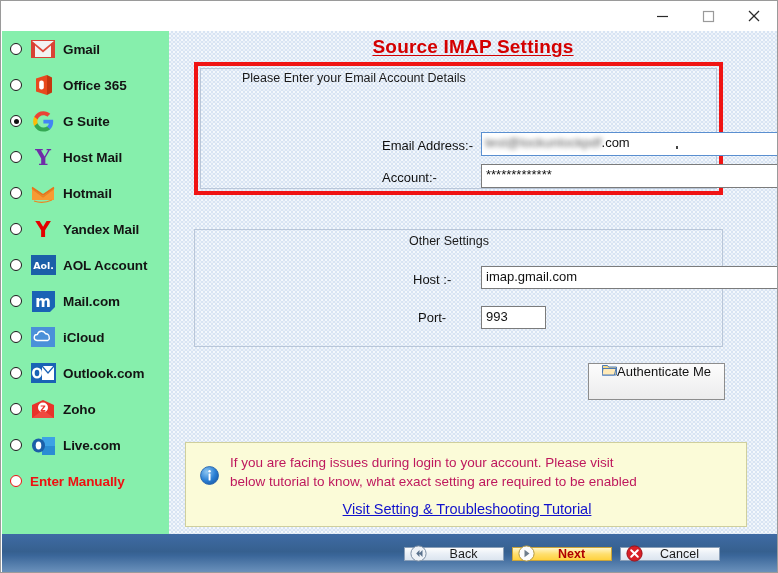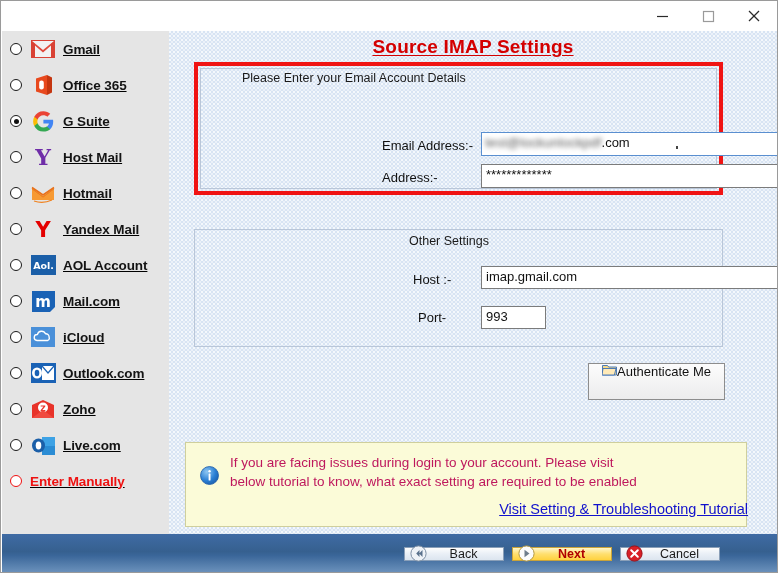--- a/index.html
+++ b/index.html
@@ -30,23 +30,22 @@
     font-size: 15px; color: #2a2a2a;
     font-family: "DejaVu Sans", sans-serif;
     cursor: default;
   }
   .wbtn svg { display:block; }
 
   
   #sidebar {
     position: absolute; left: 1px; top: 30px;
     width: 167px; height: 503px;
-    background: #e5e5e5;
+    background: #86efac;
     overflow: hidden;
-    text-decoration: underline;
   }
   .acct {
     display: flex; align-items: center;
     height: 36px;
     padding-left: 8px;
   }
   .radio {
     width: 12px; height: 12px;
     border: 1.4px solid #1b1b1b;
     border-radius: 50%;
@@ -188,21 +187,21 @@
     background: #fbfbd8;
     border: 1px solid #cfcf9c;
   }
   #info-icon { position: absolute; left: 14px; top: 23px; }
   #info-text {
     position: absolute; left: 44px; top: 10px; width: 500px;
     font-size: 13.5px; color: #be185d; line-height: 19px;
   }
   #info-link {
     position: absolute; left: 0; top: 58px; width: 562px;
-    text-align: right;
+    text-align: center;
     font-size: 14.5px; color: #1111cc;
     text-decoration: underline;
     cursor: pointer;
   }
 
   
   #bottombar {
     position: absolute; left: 1px; top: 533px;
     width: 776px; height: 39px;
     background: linear-gradient(#3f6ba4, #36608f 45%, #3a6699 55%, #6d93bd);
@@ -416,21 +415,21 @@
 
     <div class="flabel" style="left:213px; top:107px;">Email Address:-</div>
 
     <div id="email-wrap">
       <div id="email-input"></div>
       <div id="email-blur">test@lockunlockpdf</div>
       <div id="email-clear" style="left: 120.531px;">.com</div>
       <div id="email-caret"></div>
     </div>
 
-    <div class="flabel" style="left:213px; top:139px;">Address:-</div>
+    <div class="flabel" style="left:213px; top:139px;">Account:-</div>
     <div class="tinput" style="left:312px; top:133px; width:386px; height:24px;">*************</div>
 
     <div id="othergroup"></div>
     <div class="grp-caption" style="left:205px; top:203px;">Other Settings</div>
 
     <div class="flabel" style="left:244px; top:241px;">Host :-</div>
     <div class="tinput" style="left:312px; top:235px; width:386px; height:23px;">imap.gmail.com</div>
 
     <div class="flabel" style="left:249px; top:279px;">Port-</div>
     <div class="tinput" style="left:312px; top:275px; width:65px; height:23px;">993</div>

